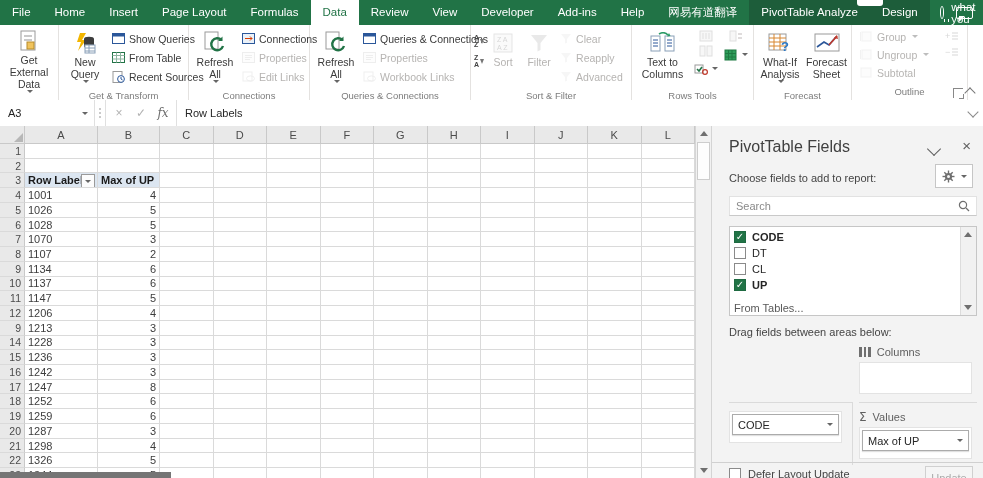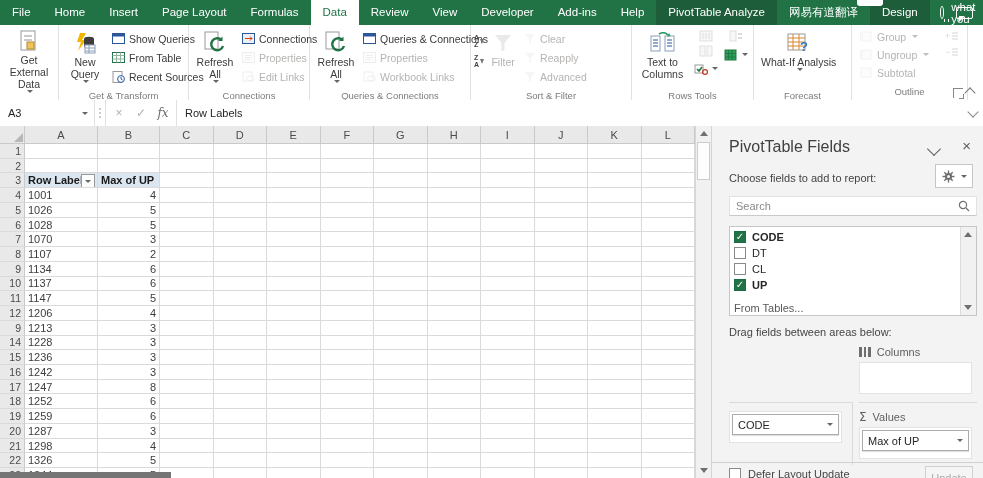--- a/index.html
+++ b/index.html
@@ -118,22 +118,22 @@
         <div class="tab">Home</div>
         <div class="tab">Insert</div>
         <div class="tab">Page Layout</div>
         <div class="tab">Formulas</div>
         <div class="tab active">Data</div>
         <div class="tab">Review</div>
         <div class="tab">View</div>
         <div class="tab">Developer</div>
         <div class="tab">Add-ins</div>
         <div class="tab">Help</div>
+        <div class="tab">网易有道翻译</div>
         <div class="tab contextual">PivotTable Analyze</div>
-        <div class="tab">网易有道翻译</div>
         <div class="tab contextual">Design</div>
       </div>
     <div class="tellme">
       <span class="bulb"></span>
       <span>Tell me what you want to do</span>
     </div>
     <span class="comment-ic"></span>
     <span class="notch"></span>
   </div>
 
@@ -312,20 +312,30 @@
           <span class="azic">
               <span class="ltrs">
                 <span>Z</span>
                 <span>A</span>
               </span>
               <span class="azarrow"></span>
             </span>
         </div>
         <div class="bigbtn dis" style="min-width:34px">
           <span class="ic">
+              <svg width="22" height="22">
+                <rect x="2" y="2" width="18" height="18" fill="#f4f4f4" stroke="#bdbdbd"></rect>
+                <text x="5" y="10" font-size="7" fill="#9a9a9a">Z A</text>
+                <text x="5" y="18" font-size="7" fill="#9a9a9a">A Z</text>
+              </svg>
+            </span>
+          <span class="bl">Sort</span>
+        </div>
+        <div class="bigbtn dis" style="min-width:34px">
+          <span class="ic">
               <svg width="20" height="20">
                 <path d="M2 2 L18 2 L11.5 10 L11.5 17 L8.5 18.5 L8.5 10 Z" fill="#c9c9c9"></path>
               </svg>
             </span>
           <span class="bl">Filter</span>
         </div>
         <div class="smallcol">
           <div class="smallbtn dis">
             <span class="mini">
                 <svg width="12" height="11">
@@ -420,20 +430,31 @@
         <div class="bigbtn" style="min-width:46px">
           <span class="ic">
             <svg width="24" height="22">
                 <rect x="1" y="2" width="17" height="16" fill="#fff" stroke="#9a9a9a"></rect>
                 <path d="M1 6 h17 M1 10 h17 M1 14 h17 M6 2 v16 M12 2 v16" stroke="#d8862f"></path>
                 <text x="13" y="19" font-size="13" font-weight="bold" fill="#2b78c5">?</text>
               </svg>
           </span>
           <span class="bl"><span>What-If Analysis</span></span>
           <span class="arrdn"></span>
+        </div>
+        <div class="bigbtn" style="min-width:42px">
+          <span class="ic">
+            <svg width="26" height="22">
+                <rect x="1" y="2" width="24" height="17" fill="#fff" stroke="#9a9a9a"></rect>
+                <path d="M3 15 L10 10 L15 13 L22 5" fill="none" stroke="#2b579a" stroke-width="1.6"></path>
+                <path d="M15 13 L23 4" stroke="#c0392b" stroke-width="1.6"></path>
+                <path d="M23 3 l1 4 -4 -1 Z" fill="#c0392b"></path>
+              </svg>
+          </span>
+          <span class="bl"><span>Forecast Sheet</span></span>
         </div>
       </div>
       <div class="grp-label">Forecast</div>
     </div>
 
     <div class="grp" style="width:115px;border-right:1px solid #e4e2e0;">
       <div class="grp-body" style="flex-direction:column;gap:1px;padding-left:6px;">
         <div class="smallbtn dis">
           <span class="mini">
               <svg width="13" height="11">

